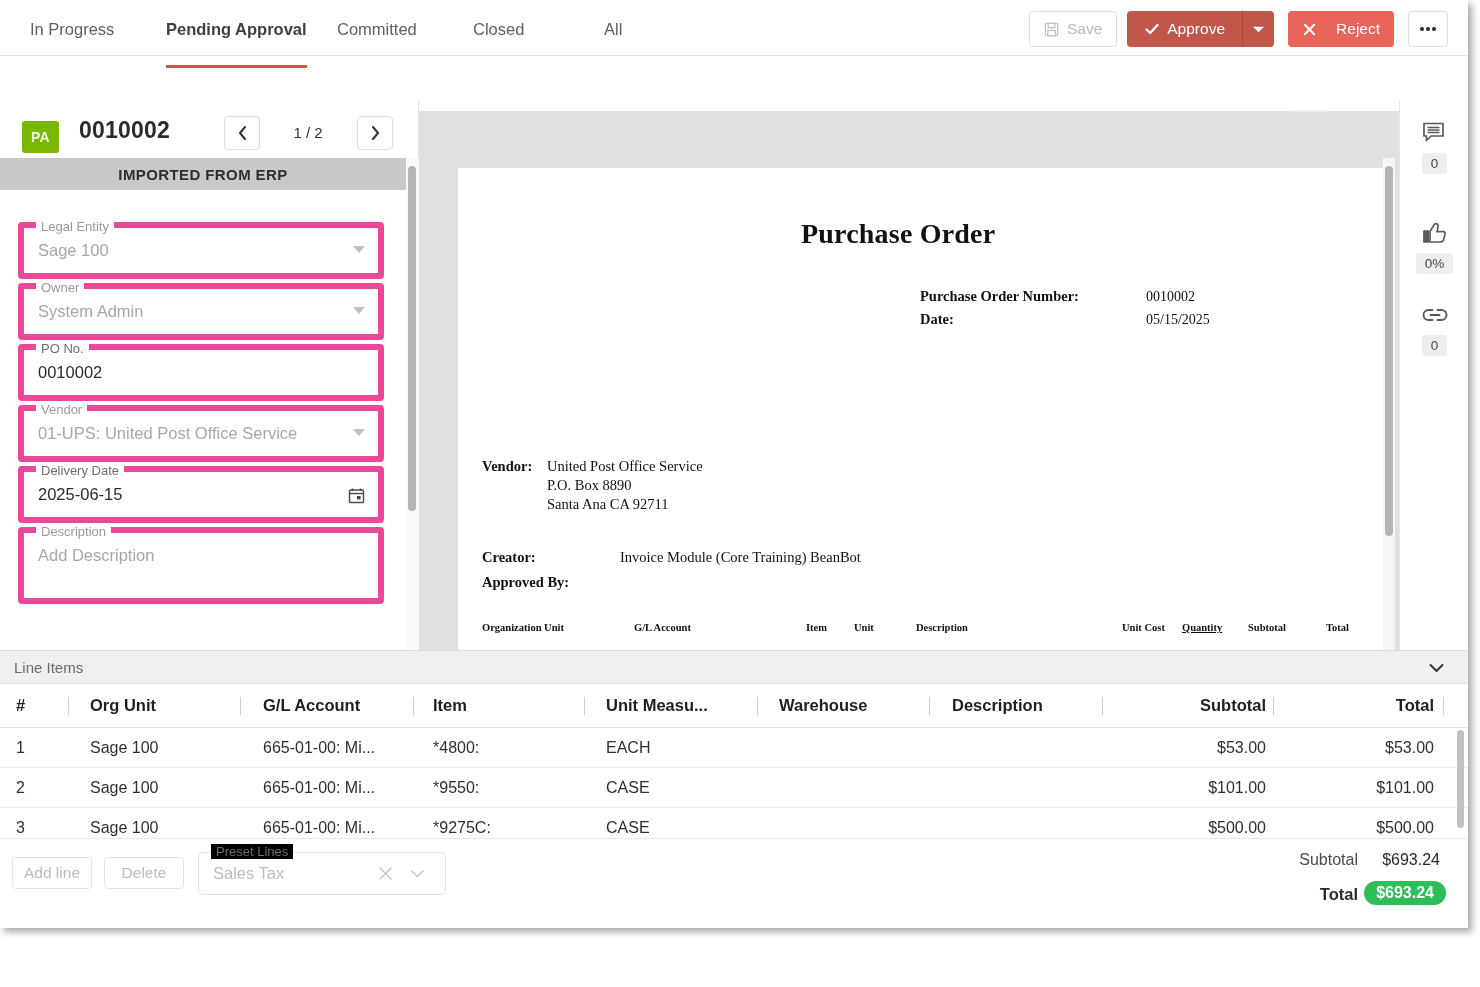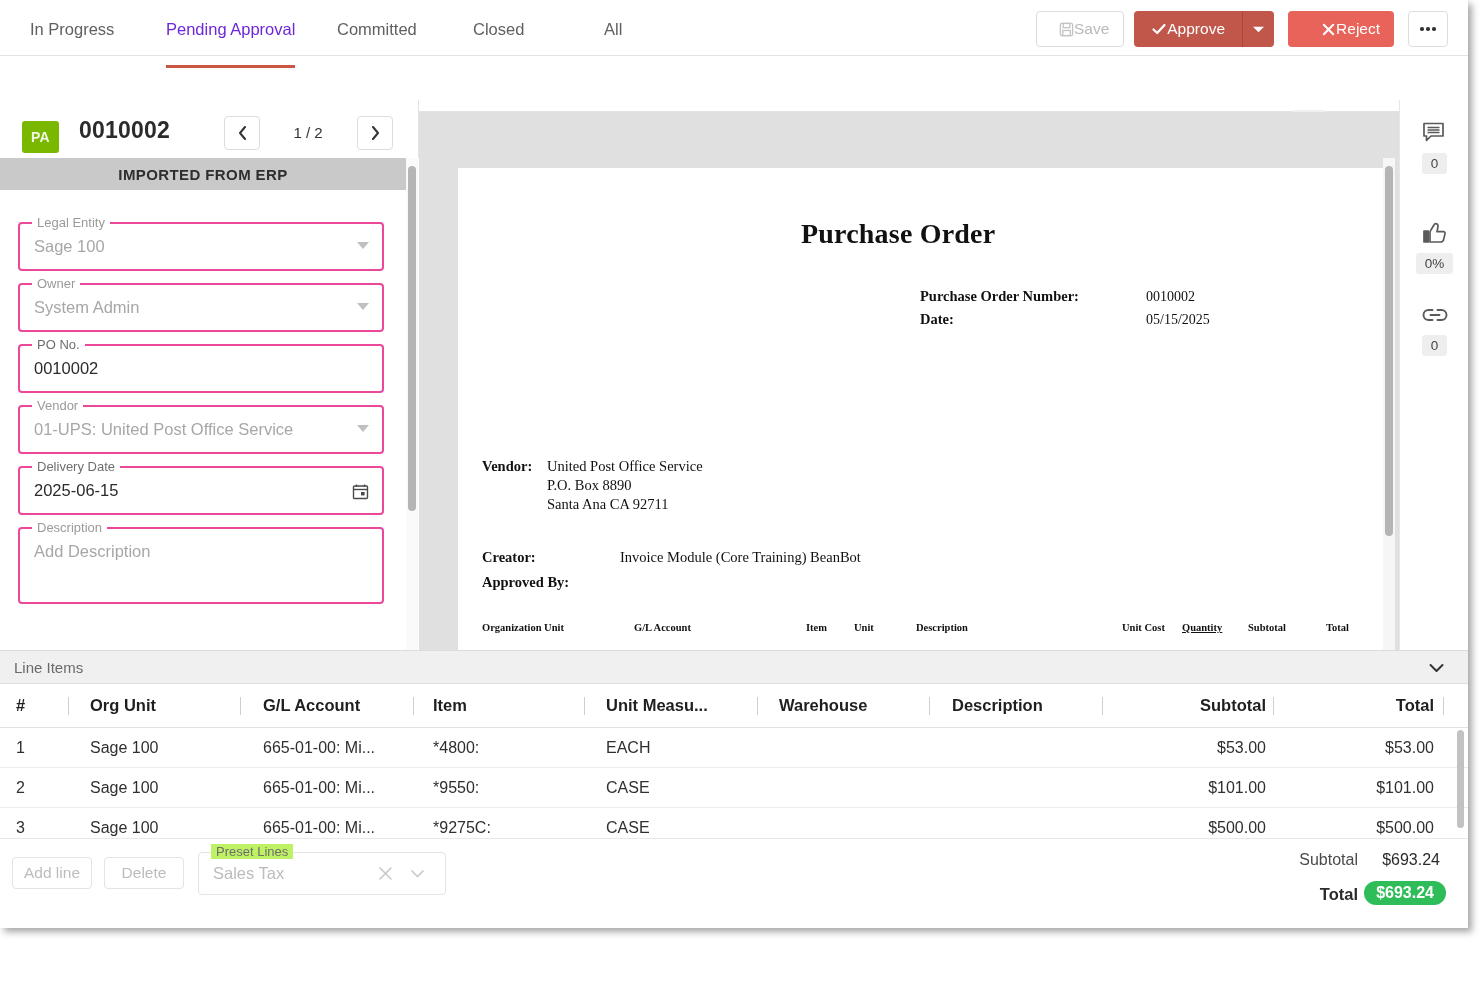--- a/index.html
+++ b/index.html
@@ -24,36 +24,36 @@
     position: absolute; left: 0; top: 0; right: 0; height: 56px;
     background: #fff;
     border-bottom: 1px solid #e3e3e3;
   }
   .tab {
     position: absolute; top: 0; height: 68px;
     line-height: 58px;
     font-size: 16.5px; color: #606060;
     cursor: pointer; white-space: nowrap;
   }
-  .tab.active { color: #6d28d9; font-weight: normal; }
+  .tab.active { color: #404040; font-weight: bold; }
   .tab.active::after {
     content: ""; position: absolute; left: 0; right: 0; bottom: 0;
     height: 3px; background: #c95744;
   }
   #tab0 { left: 30px; }
   #tab1 { left: 166px; }
   #tab2 { left: 337px; }
   #tab3 { left: 473px; }
   #tab4 { left: 604px; }
 
   
   #actions { position: absolute; right: 20px; top: 11px; height: 36px; display: flex; align-items: center; gap: 8px; }
   .btn {
     height: 36px; border-radius: 4px; display: flex; align-items: center;
-    justify-content: flex-end; font-size: 15.5px; cursor: pointer;
+    justify-content: space-between; gap: 7px; font-size: 15.5px; cursor: pointer;
     padding: 0 14px; white-space: nowrap;
   }
   .btn-save { border: 1px solid #ddd; background: #fff; color: #b9b9b9; width: 88px; }
   .btn-approve { background: #c0574a; color: #fff; padding-left: 17px; padding-right: 17px;
                  border-radius: 4px 0 0 4px; }
   .btn-approve-caret {
     background: #c0574a; color: #fff; width: 32px; height: 36px;
     border-left: 1px solid #a8483c; border-radius: 0 4px 4px 0;
     display: flex; align-items: center; justify-content: center; cursor: pointer;
   }
@@ -117,21 +117,21 @@
     background: #fff; overflow: hidden;
   }
   #erp-banner {
     position: absolute; left: 0; top: 0; width: 406px; height: 32px;
     background: #c9c9c9; color: #2e2e2e;
     font-size: 15px; font-weight: bold; letter-spacing: .4px;
     display: flex; align-items: center; justify-content: center;
   }
   .field {
     position: absolute; left: 18px; width: 366px;
-    border: 2px solid #ec4899; border-radius: 4px; background: #fff;
+    border: 6px solid #ec4899; border-radius: 4px; background: #fff;
   }
   .field .lbl {
     position: absolute; left: 12px; top: -9px; background: #fff;
     padding: 0 5px; font-size: 13px; color: #9a9a9a;
   }
   .field.filled .lbl { color: #6e6e6e; }
   .field .val {
     font-size: 16.5px; padding: 13px 34px 13px 14px; color: #a7a7a7;
     white-space: nowrap; overflow: hidden;
   }
@@ -268,21 +268,21 @@
     color: #bcbcbc; font-size: 15.5px;
     display: flex; align-items: center; justify-content: center; cursor: pointer;
   }
   #btn-addline { left: 12px; width: 80px; }
   #btn-delete  { left: 104px; width: 80px; }
   #preset {
     position: absolute; left: 198px; top: 13px; width: 248px; height: 43px;
     border: 1px solid #e3e3e3; border-radius: 4px; background: #fff;
   }
   #preset .lbl {
-    position: absolute; left: 12px; top: -9px; background: #bef264; padding: 0 5px;
+    position: absolute; left: 12px; top: -9px; background: #000000; padding: 0 5px;
     font-size: 13px; color: #6e6e6e;
   }
   #preset .val { font-size: 16.5px; color: #bcbcbc; padding: 11px 0 0 14px; }
   #preset-clear { position: absolute; right: 52px; top: 13px; cursor: pointer; }
   #preset-caret { position: absolute; right: 20px; top: 14px; cursor: pointer; }
 
   #tot-sub-lbl  { position: absolute; right: 110px; top: 12px; font-size: 16px; color: #4a4a4a; }
   #tot-sub-val  { position: absolute; right: 28px; top: 12px; font-size: 16px; color: #2b2b2b; }
   #tot-tot-lbl  { position: absolute; right: 110px; top: 46px; font-size: 16.5px; color: #2b2b2b; font-weight: bold; }
   #tot-tot-val  {

